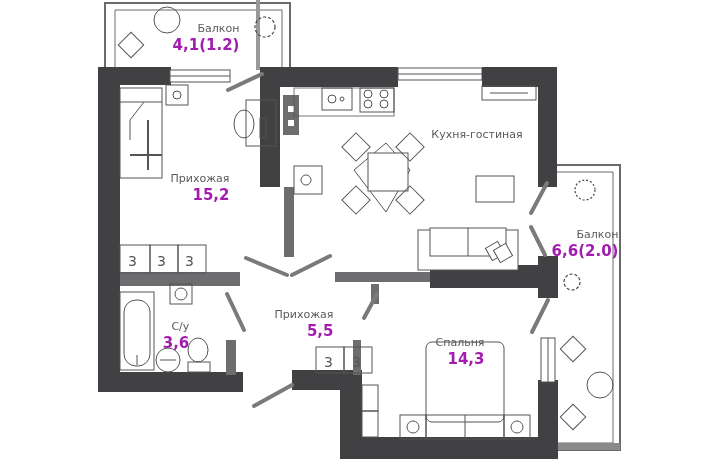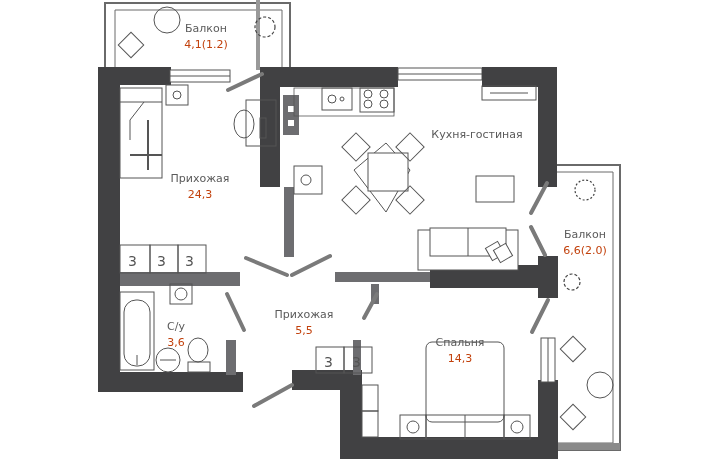--- a/index.html
+++ b/index.html
@@ -1,21 +1,21 @@
 <!DOCTYPE html>
 <html><head>
   <meta charset="utf-8">
   <style>
     html, body { margin: 0; padding: 0; background: #ffffff; }
     body { width: 720px; height: 459px; overflow: hidden; position: relative;
            font-family: "DejaVu Sans", sans-serif; }
     #plan { position: absolute; left: 0; top: 0; width: 720px; height: 459px; }
-    .room-label { position: absolute; text-align: center; color: #5a5a5a; transform: translateX(-50%); white-space: nowrap; }
+    .room-label { position: absolute; text-align: right; color: #5a5a5a; transform: translateX(-50%); white-space: nowrap; }
     .room-label .name { font-size: 11px; display: block; line-height: 14px; }
-    .room-label .area { font-size: 11px; display: block; line-height: 18px; color: #c2410c; }
+    .room-label .area { font-size: 15px; display: block; line-height: 18px; color: #a21caf; font-weight: bold; }
   </style>
 </head>
 <body>
 
 <svg id="plan" viewBox="0 0 720 459" xmlns="http://www.w3.org/2000/svg">
 
   <g fill="none" stroke="#6a6a6a" stroke-width="2">
     <polyline points="105,70 105,3 290,3 290,70"></polyline>
     <polyline points="115,70 115,10 282,10 282,70" stroke-width="1"></polyline>
   </g>
@@ -203,21 +203,21 @@
   <rect x="564" y="340" width="18" height="18" transform="rotate(45 573 349)" fill="none" stroke="#555"></rect>
   <rect x="564" y="408" width="18" height="18" transform="rotate(45 573 417)" fill="none" stroke="#555"></rect>
 </svg>
 
 <div class="room-label" style="left:206px; top:22px;">
   <span class="name">Балкон</span>
   <span class="area">4,1(1.2)</span>
 </div>
 <div class="room-label" style="left:200px; top:172px;">
   <span class="name">Прихожая</span>
-  <span class="area">24,3</span>
+  <span class="area">15,2</span>
 </div>
 <div class="room-label" style="left:477px; top:128px;">
   <span class="name">Кухня-гостиная</span>
 </div>
 <div class="room-label" style="left:585px; top:228px;">
   <span class="name">Балкон</span>
   <span class="area">6,6(2.0)</span>
 </div>
 <div class="room-label" style="left:176px; top:320px;">
   <span class="name">С/у</span>

